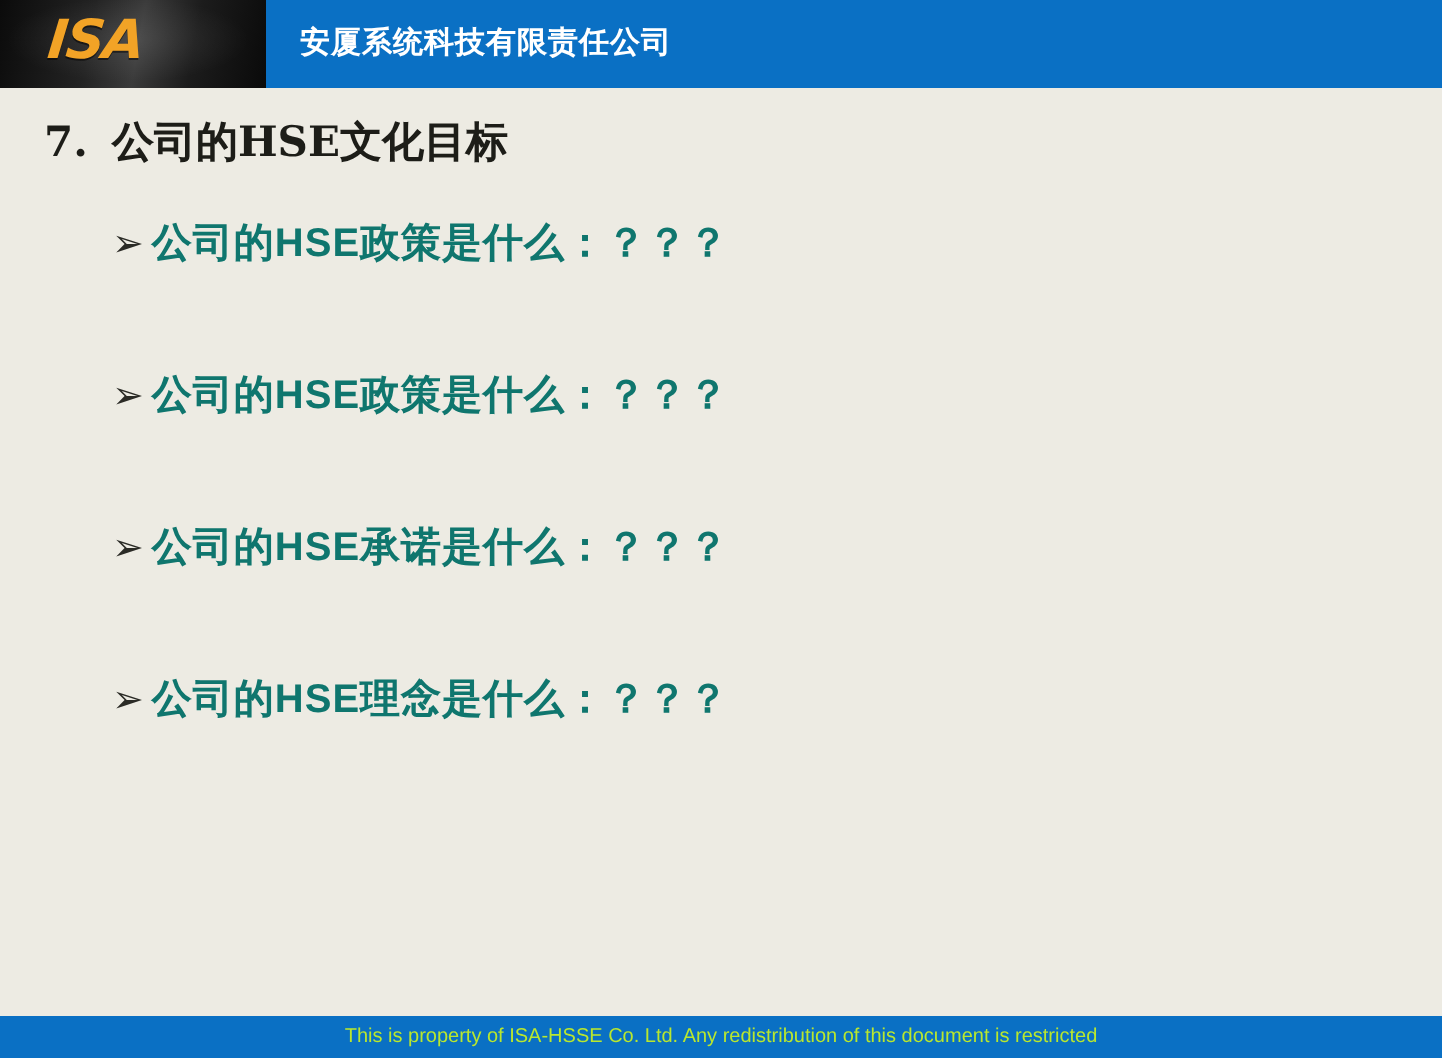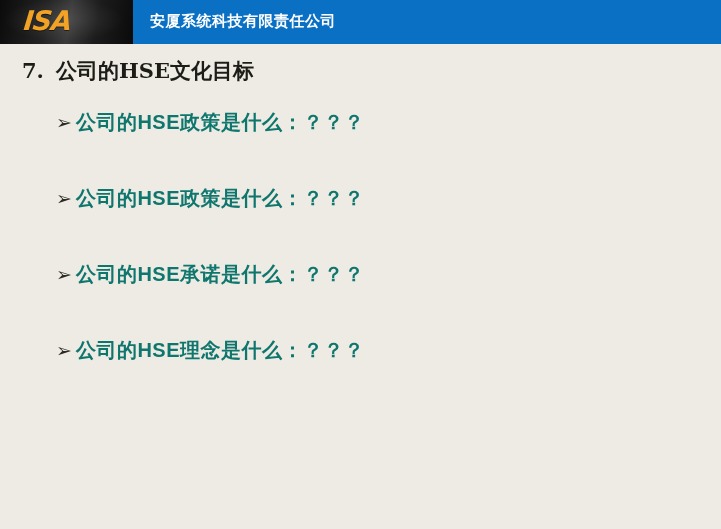--- a/index.html
+++ b/index.html
@@ -213,14 +213,17 @@
       </div>
 
       <div class="bullet">
         <span class="bullet-marker">➢</span>
         <span class="bullet-text">公司的HSE理念是什么：？？？</span>
       </div>
 
     </div>
   </div>
 
+  <div class="footer">
+    <div class="footer-text">This is property of ISA-HSSE Co. Ltd. Any redistribution of this document is restricted</div>
+  </div>
 
 </div>
 
 </body></html>

